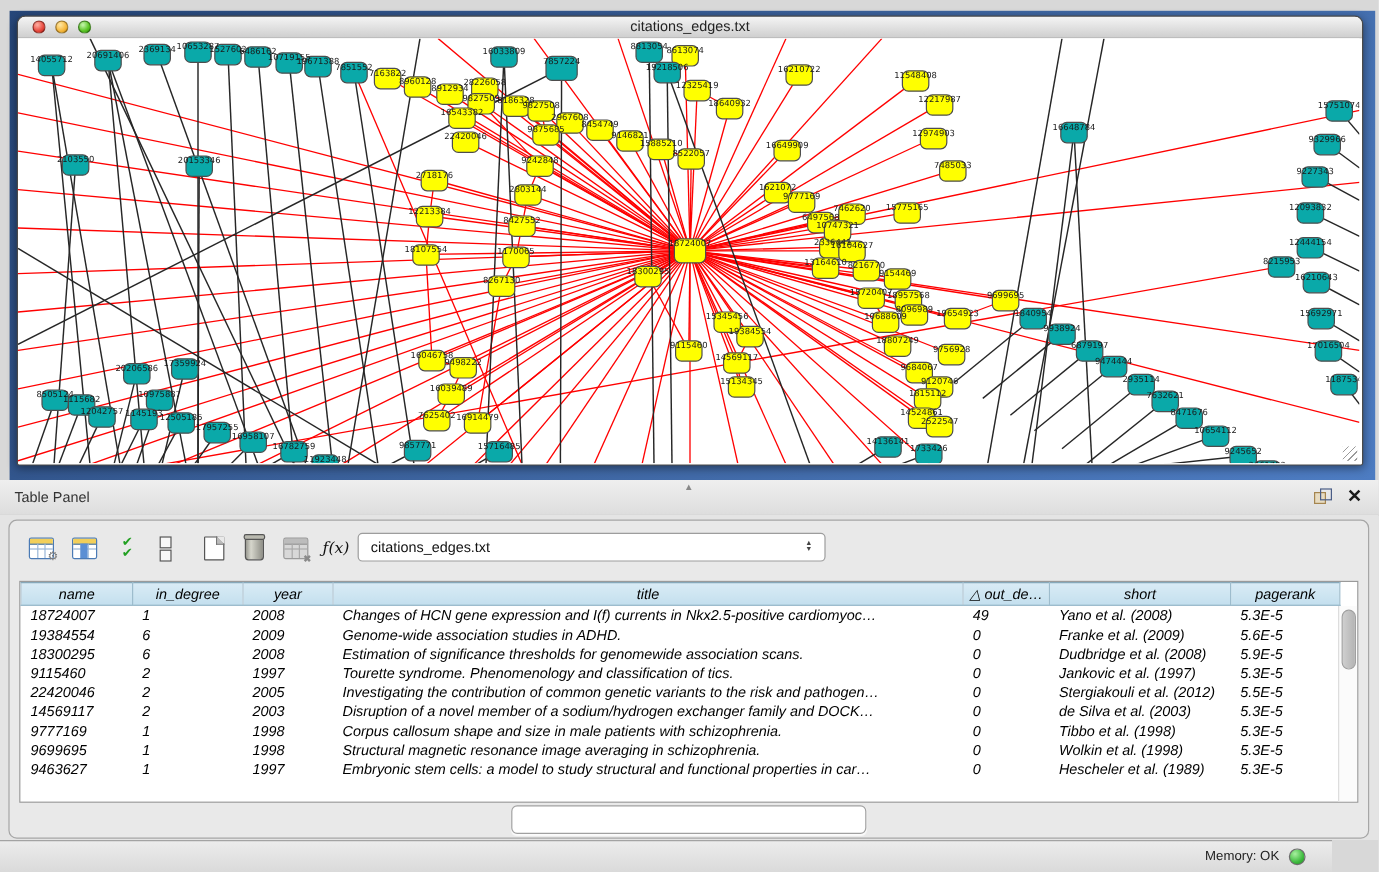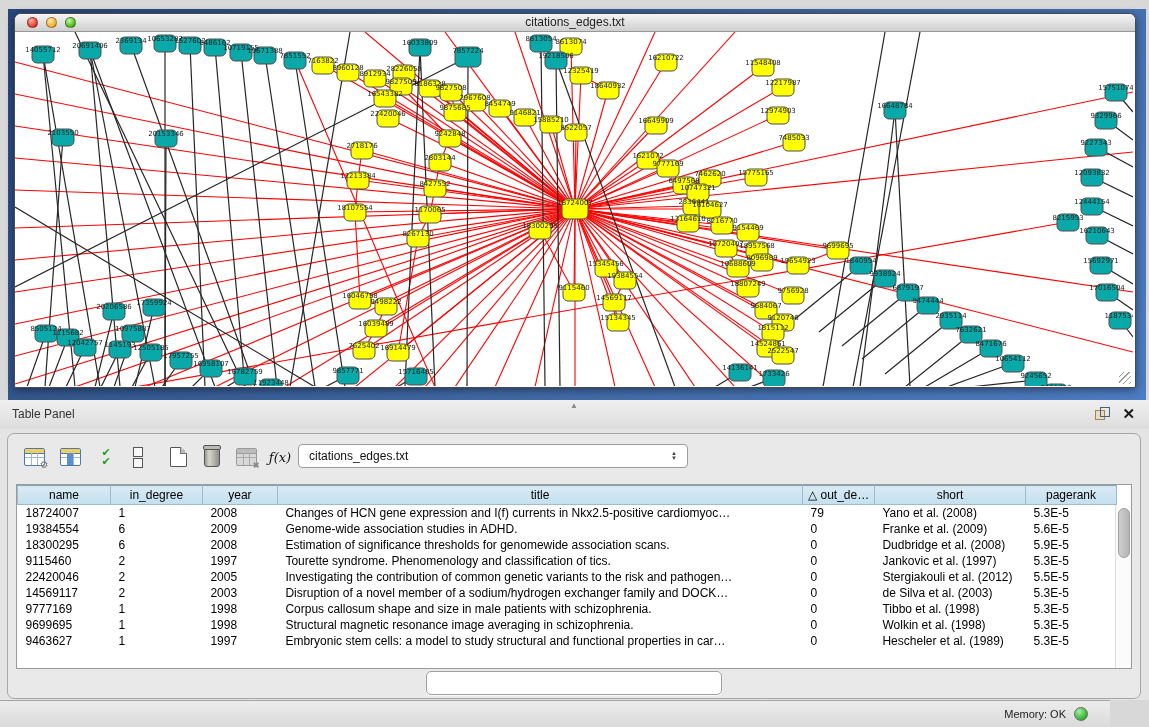--- a/index.html
+++ b/index.html
@@ -55,21 +55,21 @@
     background:linear-gradient(225deg,#e9e9e9 50%,#bbb 50%);border-left:1px solid #777;border-bottom:1px solid #777;}
   .trash-ic{position:relative;width:14px;height:17px;background:linear-gradient(90deg,#9a9a92,#d6d6cc 30%,#8f8f87);border-radius:2px 2px 3px 3px;border:1px solid #555;}
   .trash-ic:before{content:"";position:absolute;left:-2px;top:-4px;width:16px;height:3px;background:#b9b9af;border:1px solid #555;border-radius:2px;}
   .fx-ic{font-family:"DejaVu Serif",serif;font-style:italic;font-size:13px;color:#111;}
   .net-select{position:absolute;left:290px;top:6px;width:390px;height:24px;background:#fff;
     border:1px solid #9d9d9d;border-radius:4px;box-sizing:border-box;font-size:12px;color:#111;
     display:flex;align-items:center;padding:0 10px;}
   .net-select .stepper{margin-left:auto;display:flex;flex-direction:column;line-height:5px;font-size:6px;color:#444;}
   
   .tableArea{position:absolute;left:8px;top:50px;right:8px;bottom:29px;background:#fff;border:1px solid #9a9a9a;overflow:hidden;}
-  table.data{border-collapse:collapse;table-layout:fixed;width:1100px;font-size:12px;color:#000;}
+  table.data{border-collapse:collapse;table-layout:fixed;width:1100px;font-size:12px;color:#000;font-style:italic;}
   table.data th{background:linear-gradient(#d9ebf5,#c3dfee);border:1px solid #9dbccd;border-top-color:#86a8ba;
     height:19px;font-weight:normal;text-align:center;overflow:hidden;white-space:nowrap;padding:0 4px;box-sizing:border-box;}
   table.data td{height:16px;padding:0 2px 0 8px;white-space:nowrap;overflow:hidden;box-sizing:border-box;}
   .vscroll{position:absolute;right:0;top:20px;bottom:0;width:15px;background:#fbfbfb;border-left:1px solid #ddd;}
   .vthumb{position:absolute;left:2px;top:3px;width:10px;height:48px;border-radius:6px;
     background:linear-gradient(90deg,#cfcfcf,#b4b4b4);border:1px solid #a0a0a0;}
   
   .tabsRow{position:absolute;left:0;bottom:3px;width:100%;height:24px;display:flex;justify-content:center;}
   .seg{display:flex;border:1px solid #a0a0a0;border-radius:5px;overflow:hidden;background:#fff;height:22px;
     box-shadow:0 1px 1px rgba(255,255,255,.8);}
@@ -634,21 +634,21 @@
                 <th>short</th>
                 <th>pagerank</th>
               </tr>
             </thead>
           <tbody id="tbody">
               <tr>
                 <td>18724007</td>
                 <td>1</td>
                 <td>2008</td>
                 <td>Changes of HCN gene expression and I(f) currents in Nkx2.5-positive cardiomyoc…</td>
-                <td>79</td>
+                <td>49</td>
                 <td>Yano et al. (2008)</td>
                 <td>5.3E-5</td>
               </tr>
               <tr>
                 <td>19384554</td>
                 <td>6</td>
                 <td>2009</td>
                 <td>Genome-wide association studies in ADHD.</td>
                 <td>0</td>
                 <td>Franke et al. (2009)</td>

